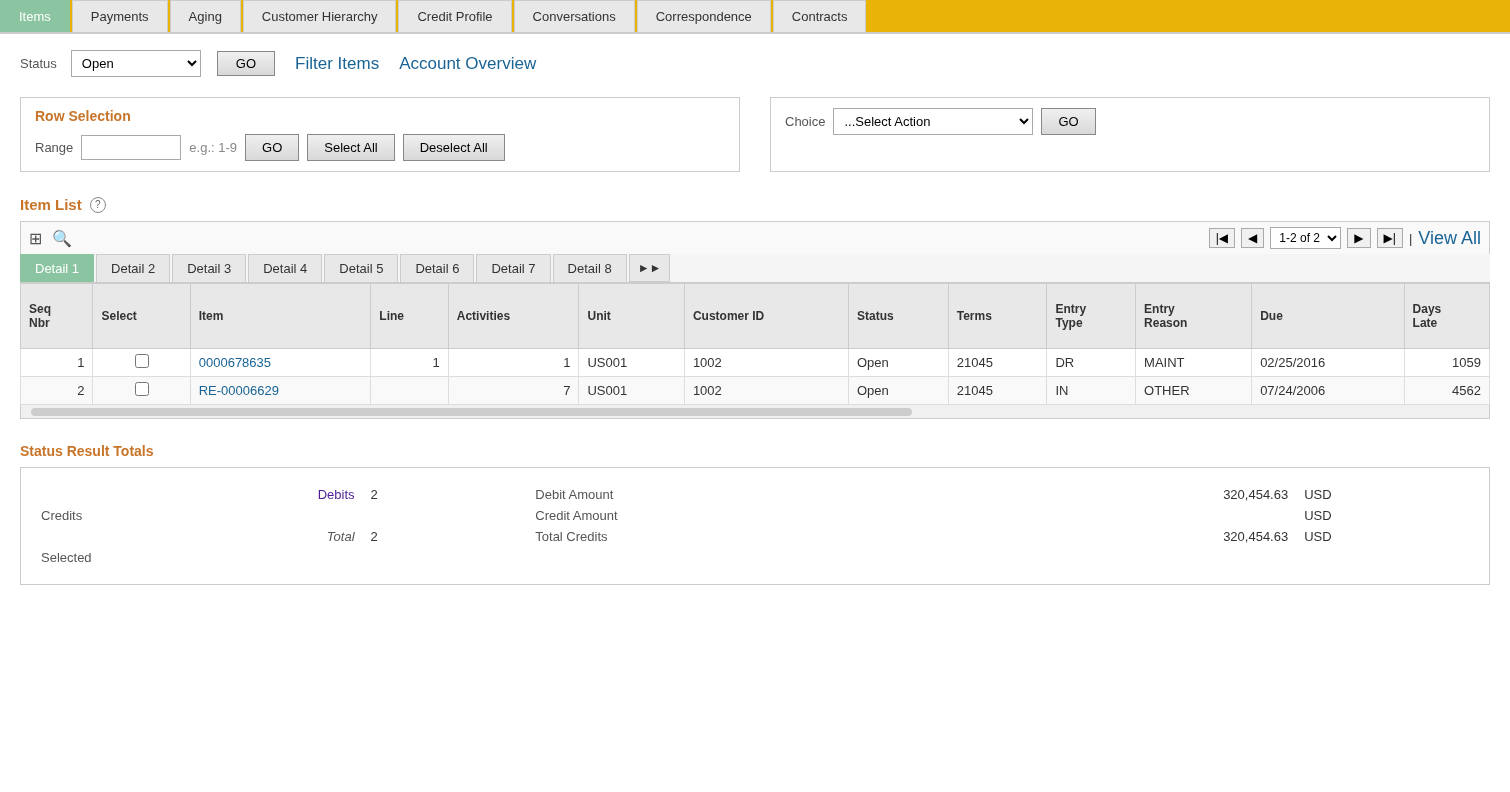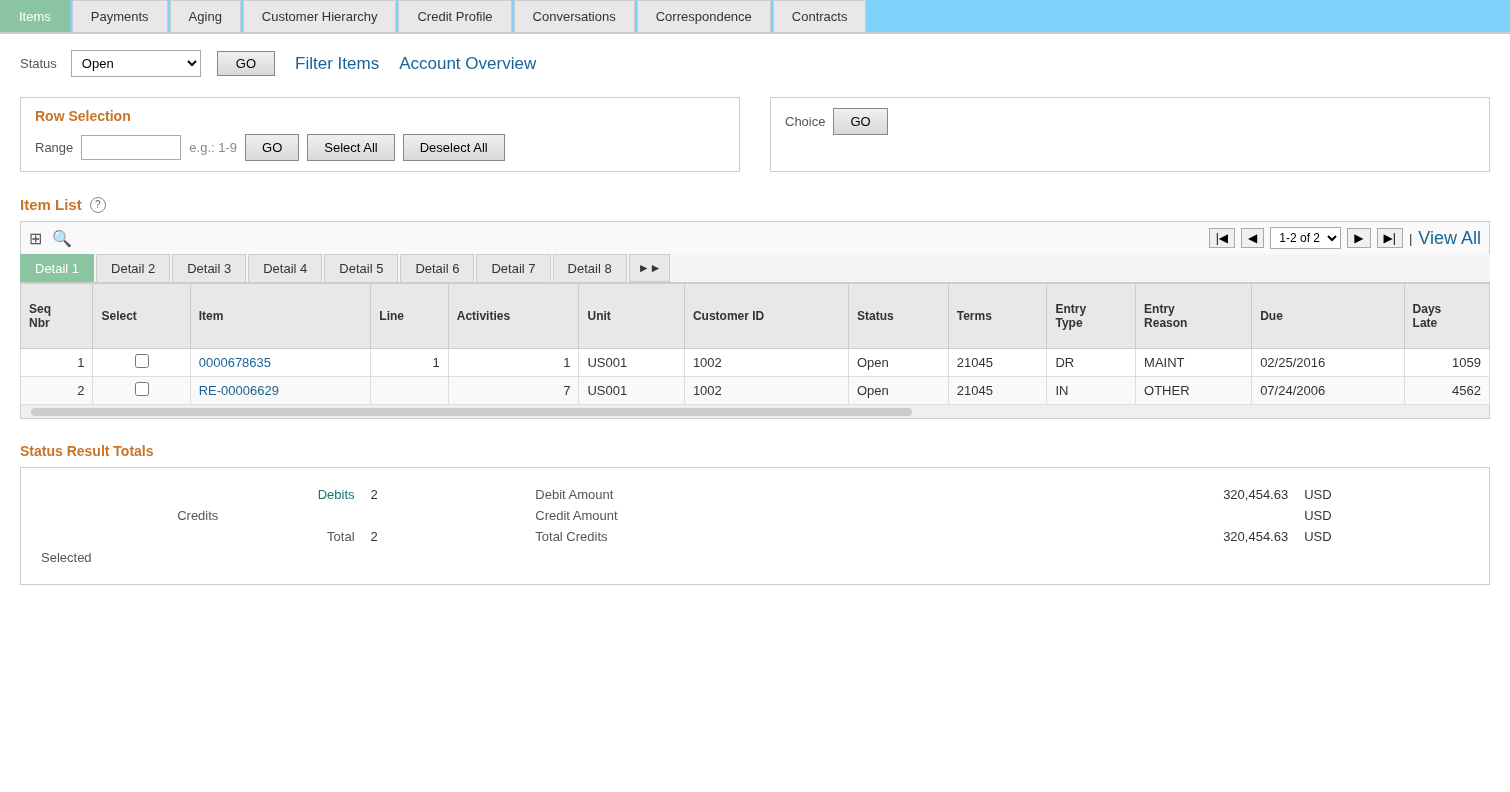--- a/index.html
+++ b/index.html
@@ -1,19 +1,19 @@
 <!DOCTYPE html>
 <html><head>
   <meta charset="utf-8">
   <style>
     * { box-sizing: border-box; margin: 0; padding: 0; }
     body { font-family: Arial, Helvetica, sans-serif; font-size: 13px; background: #fff; color: #333; }
 
     
-    .tabs { display: flex; border-bottom: 2px solid #ccc; background: #7dd3fc; }
+    .tabs { display: flex; border-bottom: 2px solid #ccc; background: #eab308; }
     .tab {
       padding: 8px 18px;
       cursor: pointer;
       border: 1px solid #ccc;
       border-bottom: none;
       background: #e8e8e8;
       margin-right: 2px;
       font-size: 13px;
       color: #333;
     }
@@ -206,20 +206,23 @@
         <span class="hint-text">e.g.: 1-9</span>
         <button class="panel-btn">GO</button>
         <button class="panel-btn">Select All</button>
         <button class="panel-btn">Deselect All</button>
       </div>
     </div>
 
     <div class="panel item-action-panel">
       <div class="panel-inner">
         <span class="panel-label">Choice</span>
+        <select class="action-select">
+          <option id="action-placeholder-opt">...Select Action</option>
+        </select>
         <button class="panel-btn">GO</button>
       </div>
     </div>
 
   </div>
 
   <div class="item-list-section">
     <div class="item-list-header">
       <span class="item-list-title">Item List</span>
       <span class="help-icon">?</span>
@@ -311,35 +314,35 @@
       <div class="scroll-bar-inner"></div>
     </div>
   </div>
 
   <div class="totals-section">
     <div class="totals-title">Status Result Totals</div>
     <div class="totals-box">
       <table style="width:100%;border-collapse:collapse;">
         <tbody id="totals-body">
             <tr>
-              <td style="text-align: right; padding: 3px 16px 3px 0px; color: #0f766e; width: 120px;">Debits</td>
+              <td style="text-align: right; padding: 3px 16px 3px 0px; color: #4c1d95; width: 120px;">Debits</td>
               <td style="padding: 3px 16px 3px 0px; width: 60px;">2</td>
               <td style="padding: 3px 16px 3px 0px; color: rgb(85, 85, 85); width: 160px;">Debit Amount</td>
               <td style="padding: 3px 16px 3px 0px; text-align: right; width: 120px;">320,454.63</td>
               <td style="padding: 3px 16px 3px 0px; width: 60px;">USD</td>
             </tr>
             <tr>
-              <td style="text-align: center; padding: 3px 16px 3px 0px; color: rgb(85, 85, 85); width: 120px;">Credits</td>
+              <td style="text-align: left; padding: 3px 16px 3px 0px; color: rgb(85, 85, 85); width: 120px;">Credits</td>
               <td style="padding: 3px 16px 3px 0px; width: 60px;"></td>
               <td style="padding: 3px 16px 3px 0px; color: rgb(85, 85, 85); width: 160px;">Credit Amount</td>
               <td style="padding: 3px 16px 3px 0px; text-align: right; width: 120px;"></td>
               <td style="padding: 3px 16px 3px 0px; width: 60px;">USD</td>
             </tr>
             <tr>
-              <td style="text-align: right; padding: 3px 16px 3px 0px; color: rgb(85, 85, 85); width: 120px;">Total</td>
+              <td style="text-align: right; padding: 3px 16px 3px 0px; color: rgb(85, 85, 85); width: 120px; font-style: italic;">Total</td>
               <td style="padding: 3px 16px 3px 0px; width: 60px;">2</td>
               <td style="padding: 3px 16px 3px 0px; color: rgb(85, 85, 85); width: 160px;">Total Credits</td>
               <td style="padding: 3px 16px 3px 0px; text-align: right; width: 120px;">320,454.63</td>
               <td style="padding: 3px 16px 3px 0px; width: 60px;">USD</td>
             </tr>
             <tr>
               <td style="text-align: left; padding: 3px 16px 3px 0px; color: rgb(85, 85, 85); width: 120px;">Selected</td>
               <td style="padding: 3px 16px 3px 0px; width: 60px;"></td>
               <td style="padding: 3px 16px 3px 0px; color: rgb(85, 85, 85); width: 160px;"></td>
               <td style="padding: 3px 16px 3px 0px; text-align: right; width: 120px;"></td>

